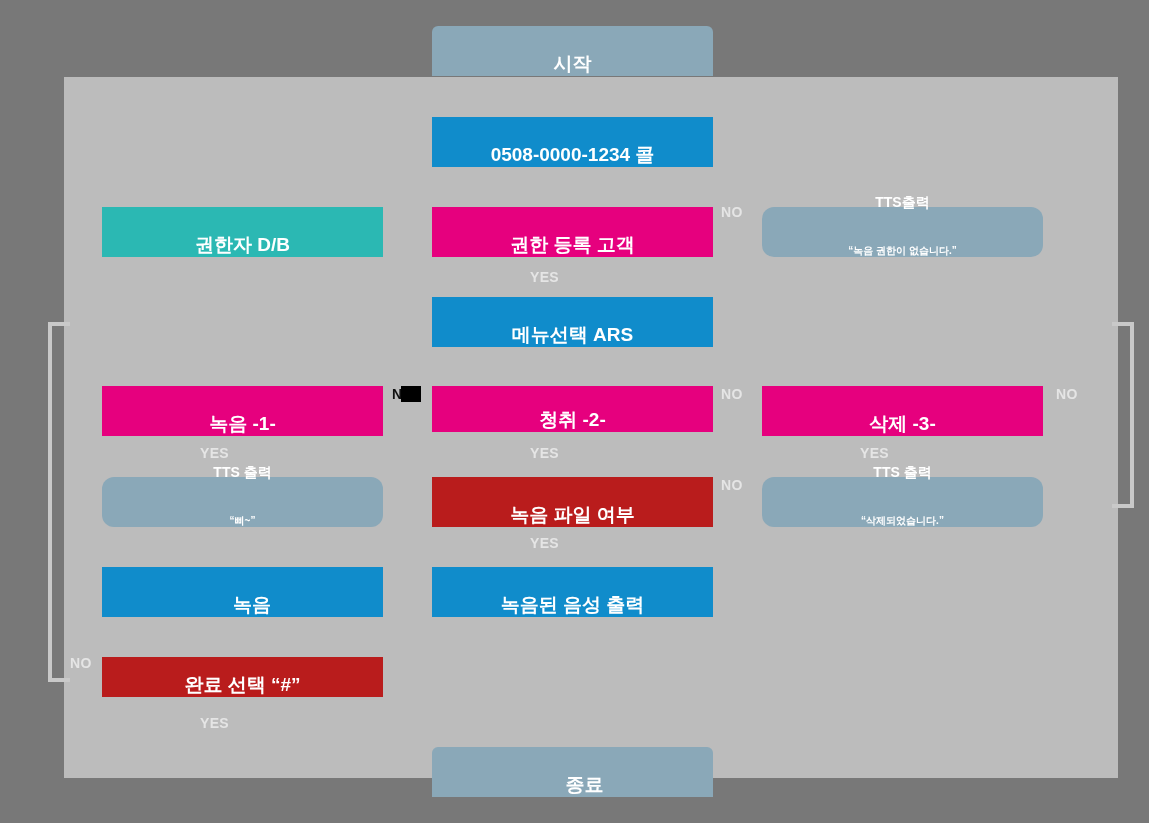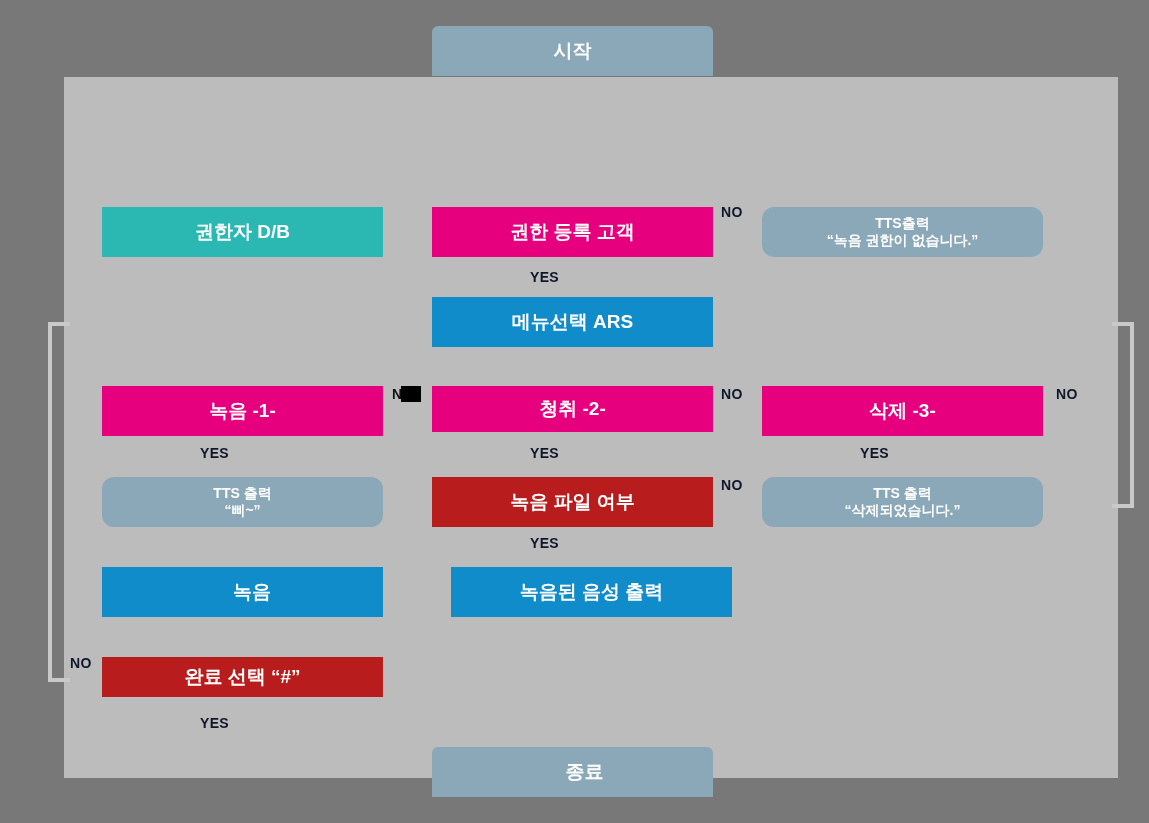--- a/index.html
+++ b/index.html
@@ -25,44 +25,44 @@
     width: 1054px;
     height: 701px;
     background: #bcbcbc;
   }
   
   .node {
     position: absolute;
     display: flex;
     flex-direction: column;
     align-items: center;
-    justify-content: center;
+    justify-content: flex-end;
     text-align: center;
     color: #ffffff;
     font-weight: bold;
     line-height: 1.25;
     box-sizing: border-box;
   }
   .node .l1 { display: block; }
   .node .l2 { display: block; }
 
   .n-start   { background: #8aa8b8; border-radius: 6px 6px 0 0; font-size: 19px; }
   .n-end     { background: #8aa8b8; border-radius: 6px 6px 0 0; font-size: 19px; padding-left: 24px; }
   .n-blue    { background: #108ccb; font-size: 19px; }
   .n-teal    { background: #2bb8b3; font-size: 19px; }
   .n-pink    { background: #e6007e; font-size: 19px; }
   .n-purple  { background: #b91c1c; font-size: 19px; }
   .n-tts     { background: #8aa8b8; border-radius: 12px; font-size: 14px; }
   .n-tts .l1 { font-size: 14px; }
-  .n-tts .l2 { font-size: 14px; }
+  .n-tts .l2 { font-size: 10px; margin-top: 33px; }
 
   
   .edge-label {
     position: absolute;
-    color: #0f172a;
+    color: #e5e5e5;
     font-weight: bold;
     font-size: 14px;
     letter-spacing: 0.3px;
     white-space: nowrap;
   }
   
   .edge-label.occluded {
     color: #111111;
     overflow: hidden;
   }
@@ -92,20 +92,23 @@
 
   <div id="panel"></div>
 
   <div class="bracket bracket-left" style="left:48px; top:322px; width:22px; height:360px;"></div>
   <div class="bracket bracket-right" style="left:1112px; top:322px; width:22px; height:186px;"></div>
 
   <div class="node n-start" style="left:432px; top:26px; width:281px; height:50px;">
     <span class="l1">시작</span>
   </div>
 
+  <div class="node n-blue" style="left:432px; top:117px; width:281px; height:50px;">
+    <span class="l1">0508-0000-1234 콜</span>
+  </div>
 
   <div class="node n-teal" style="left:102px; top:207px; width:281px; height:50px;">
     <span class="l1">권한자 D/B</span>
   </div>
 
   <div class="node n-pink" style="left:432px; top:207px; width:281px; height:50px;">
     <span class="l1">권한 등록 고객</span>
   </div>
 
   <div class="edge-label" style="left:721px; top:204px;">NO</div>
@@ -161,21 +164,21 @@
     <span class="l1">TTS 출력</span>
     <span class="l2">“삭제되었습니다.”</span>
   </div>
 
   <div class="edge-label" style="left:530px; top:535px;">YES</div>
 
   <div class="node n-blue" style="left:102px; top:567px; width:281px; height:50px;padding-left:19px;">
     <span class="l1">녹음</span>
   </div>
 
-  <div class="node n-blue" style="left:432px; top:567px; width:281px; height:50px;margin-left:19px;">
+  <div class="node n-blue" style="left:432px; top:567px; width:281px; height:50px;">
     <span class="l1">녹음된 음성 출력</span>
   </div>
 
   <div class="edge-label" style="left:70px; top:655px;">NO</div>
 
   <div class="node n-purple" style="left:102px; top:657px; width:281px; height:40px;">
     <span class="l1">완료 선택 “#”</span>
   </div>
 
   <div class="edge-label" style="left:200px; top:715px;">YES</div>

